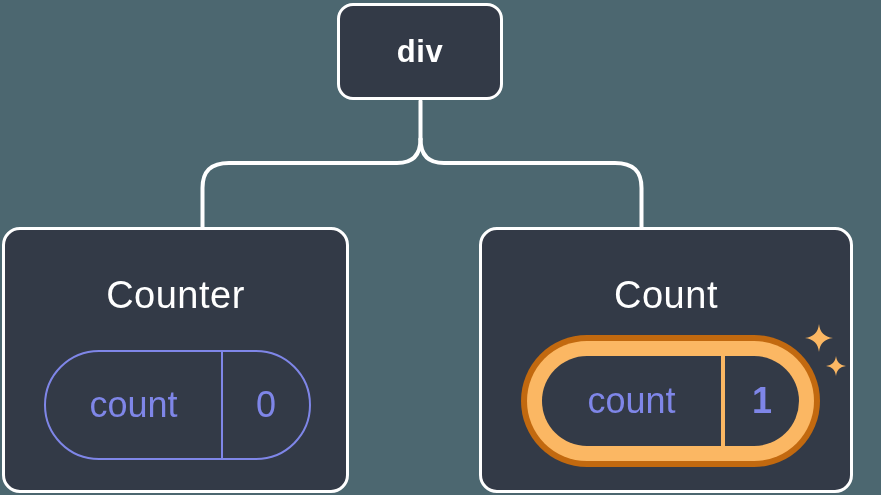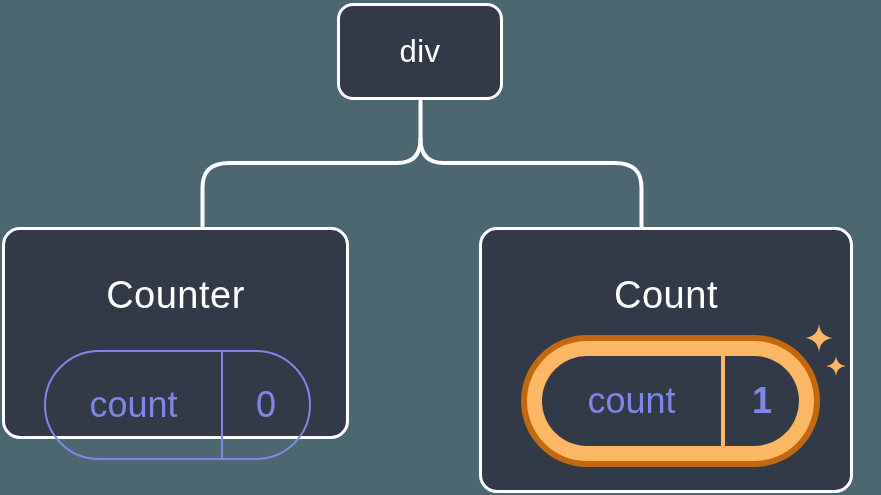--- a/index.html
+++ b/index.html
@@ -27,26 +27,26 @@
     border:3px solid var(--node-border);
     z-index:2;
   }
   .root-node{
     left:337px;top:3px;width:166px;height:97px;
     border-radius:16px;
     display:flex;align-items:center;justify-content:center;
   }
   .root-label{
     color:var(--title-text);
-    font-size:31px;font-weight:400;letter-spacing:.5px;
+    font-size:31px;font-weight:700;letter-spacing:.5px;
   }
   .card{
     border-radius:18px;
   }
-  .card-left{left:2px;top:227px;width:347px;height:212px;}
+  .card-left{left:2px;top:227px;width:347px;height:266px;}
   .card-right{left:479px;top:227px;width:374px;height:266px;}
   .card-title{
     position:absolute;left:0;right:0;top:44px;
     text-align:center;
     color:var(--title-text);
     font-size:38px;font-weight:500;letter-spacing:.5px;
   }
   
   .state-pill{
     position:absolute;left:39px;top:120px;

